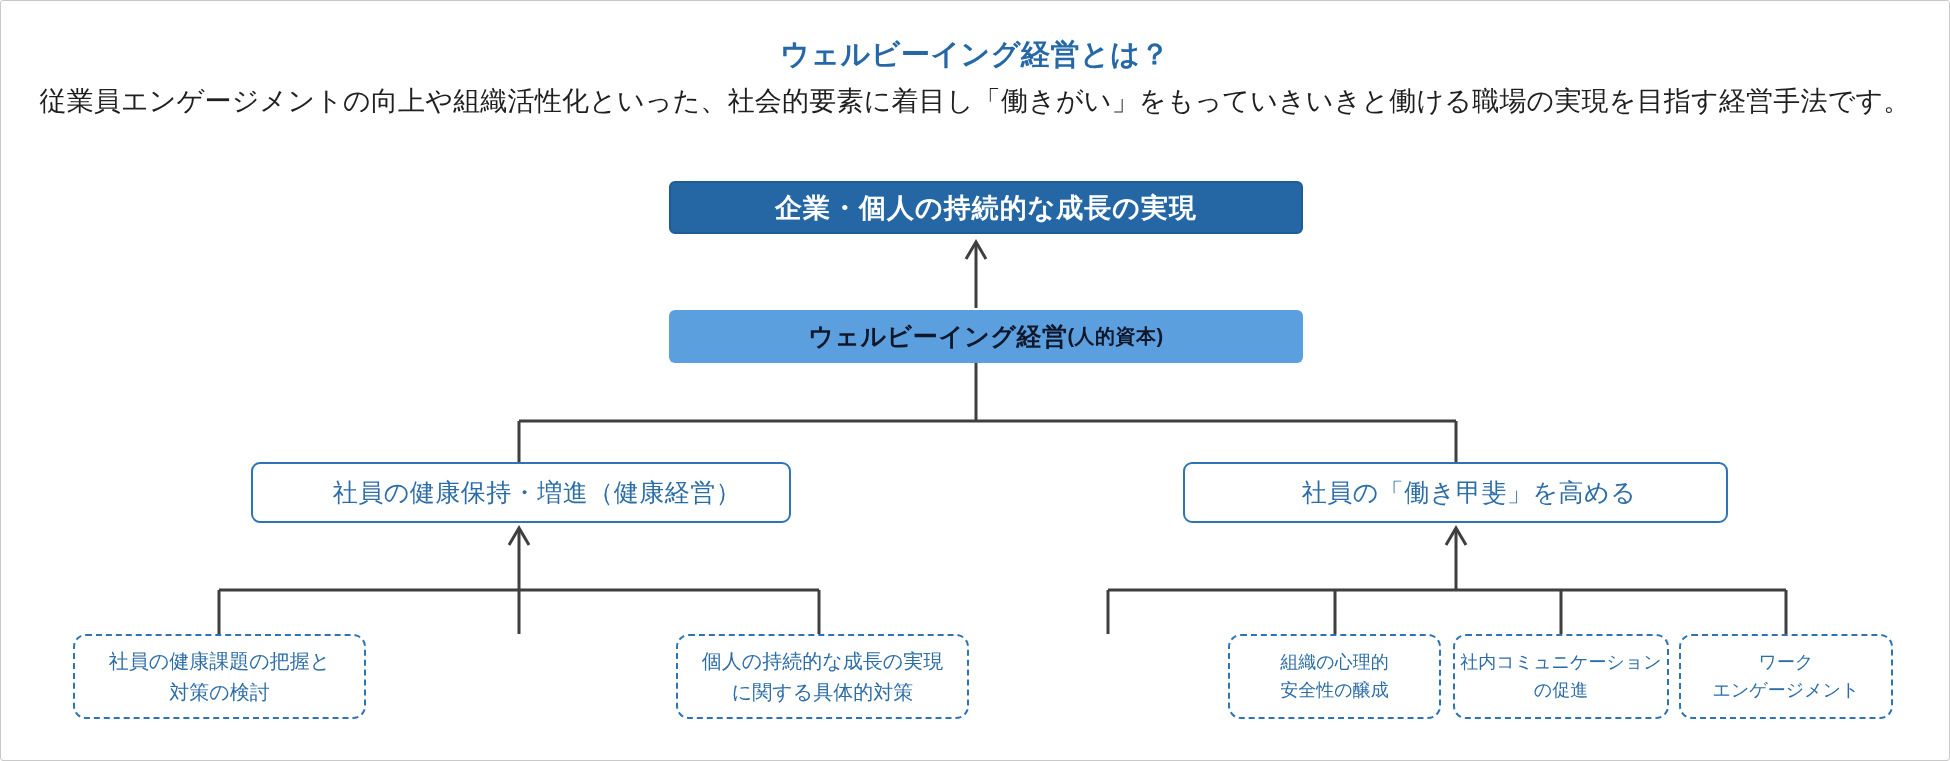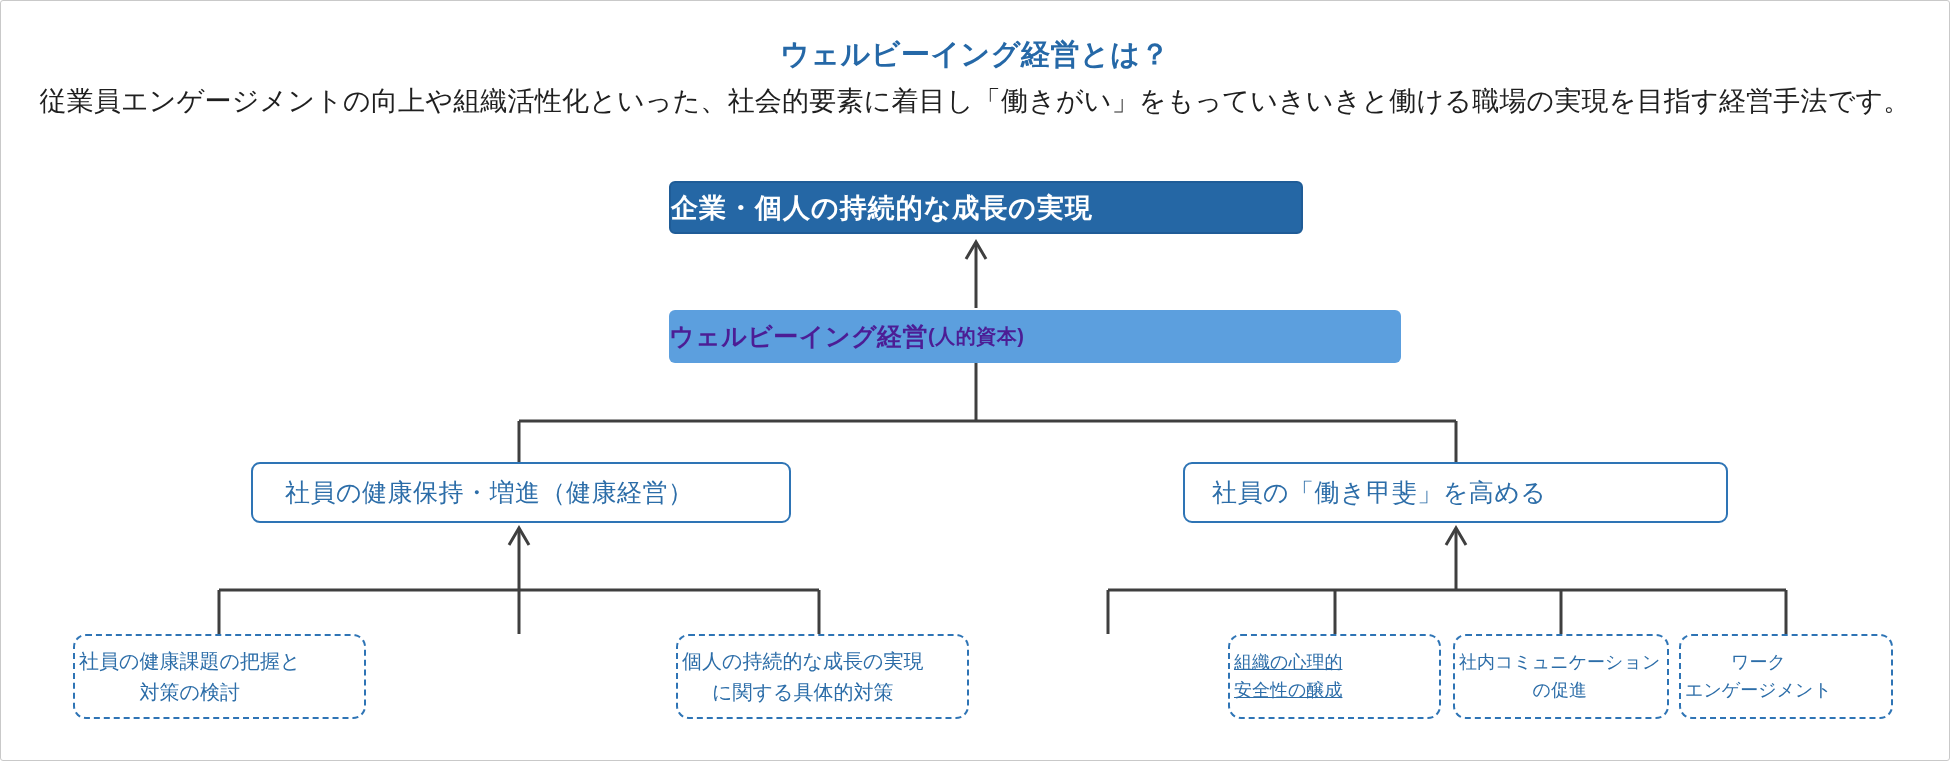--- a/index.html
+++ b/index.html
@@ -10,53 +10,53 @@
   }
   .title{
     position:absolute;top:34px;left:0;width:100%;text-align:center;
     font-size:29px;font-weight:bold;color:#2568a7;letter-spacing:.5px;
   }
   .subtitle{
     position:absolute;top:82px;left:0;width:100%;text-align:center;
     font-size:27px;color:#1f1f1f;letter-spacing:.2px;
   }
   .box{
-    position:absolute;display:flex;align-items:center;justify-content:flex-start;
+    position:absolute;display:flex;align-items:center;justify-content:center;
     box-sizing:border-box;text-align:center;
   }
   .goal-box{
     left:668px;top:180px;width:634px;height:53px;
     background:#2567a5;border:2px solid #1f5c97;border-radius:6px;
     color:#ffffff;font-size:27px;font-weight:bold;letter-spacing:1px;
   }
   .root-box{
-    left:668px;top:309px;width:732px;height:53px;
+    left:668px;top:309px;width:634px;height:53px;
     background:#5c9fde;border-radius:6px;
-    color:#4c1d95;font-size:25px;font-weight:bold;letter-spacing:.5px;
+    color:#0f172a;font-size:25px;font-weight:bold;letter-spacing:.5px;
   }
   .root-box .sub{font-size:20px;font-weight:bold;}
   .branch-box{
     top:461px;height:61px;background:#ffffff;
     border:2px solid #2e74b5;border-radius:9px;
     color:#2c6da8;font-size:25px;letter-spacing:.5px;
   }
   .branch-left{left:250px;width:540px;padding-left:32px;}
   .branch-right{left:1182px;width:545px;padding-left:27px;}
   .child-box{
     top:633px;height:85px;background:#ffffff;
     border:2px dashed #2e74b5;border-radius:13px;
     color:#2c6da8;line-height:1.55;white-space:pre-line;padding:0 4px;
   }
   .child-l{font-size:20px;}
   .child-r{font-size:18px;}
   .c1{left:72px;width:293px;}
   .c2{left:375px;width:293px;}
   .c3{left:675px;width:293px;}
   .c4{left:1002px;width:213px;}
-  .c5{left:1227px;width:213px;text-decoration:underline;}
+  .c5{left:1227px;width:213px;}
   .c6{left:1452px;width:216px;}
   .c7{left:1678px;width:214px;}
   svg.wires{position:absolute;left:0;top:0;width:1948px;height:759px;}
 </style>
 </head>
 <body>
 
 <div class="canvas">
 
   <svg class="wires" viewBox="0 0 1948 759" fill="none" stroke="#3f3f3f" stroke-width="3">

